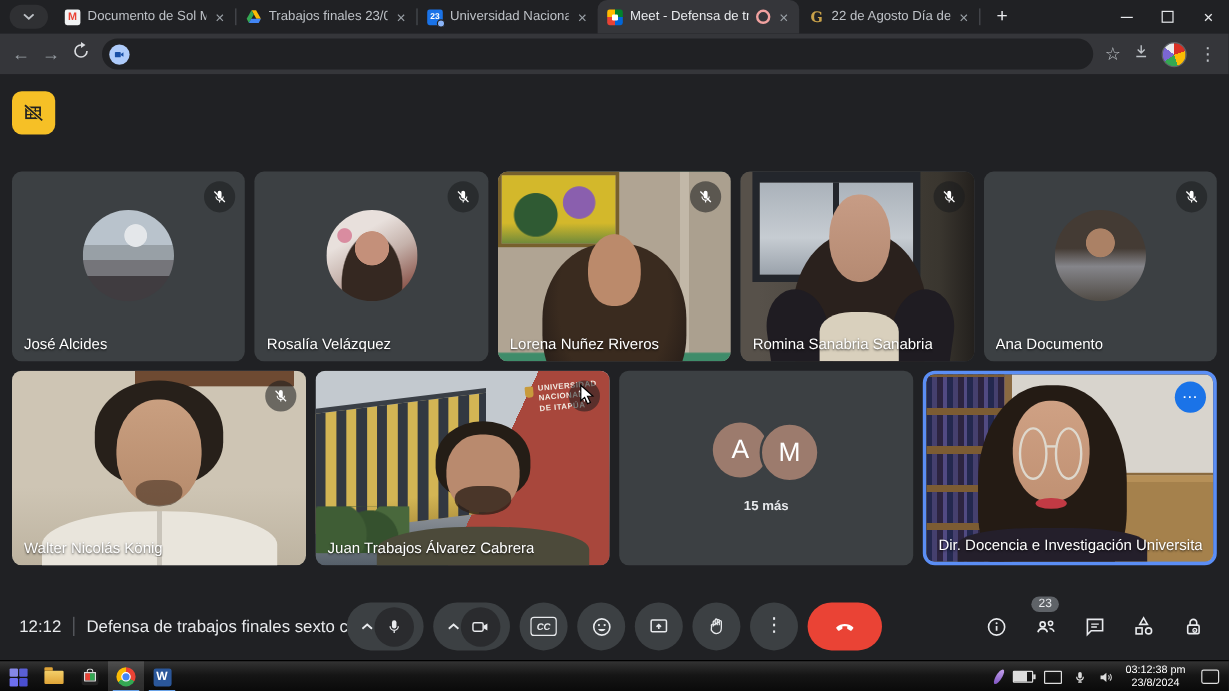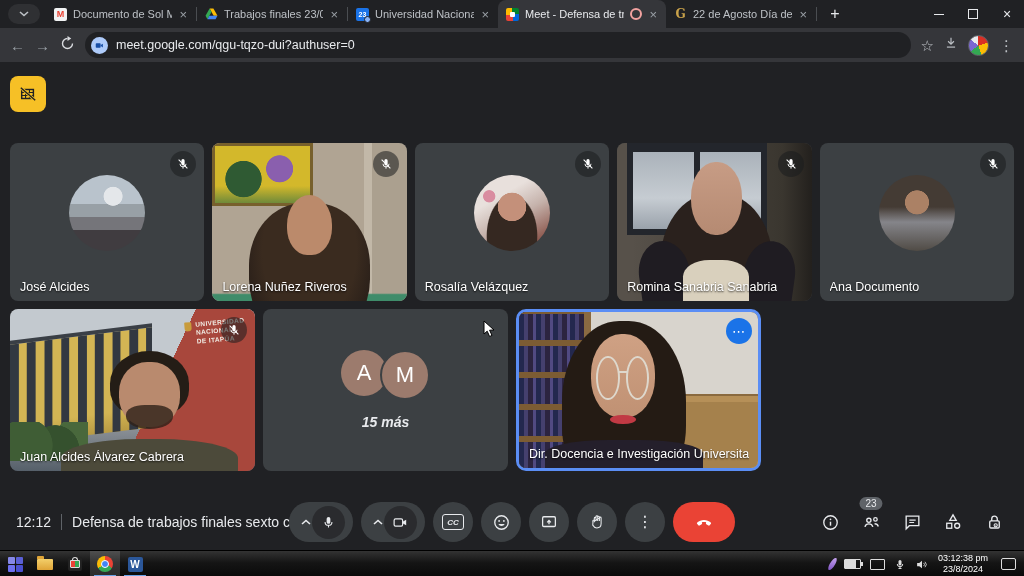--- a/index.html
+++ b/index.html
@@ -82,21 +82,21 @@
   .signtext{color:#f1ece4;font-size:6.5px;font-weight:bold;letter-spacing:.4px;line-height:1.3;text-align:left;}
   .juan-hair{width:32%;height:40%;left:41%;top:26%;background:#241d16;border-radius:50% 50% 40% 40%;}
   .juan-face{width:25%;height:40%;left:44.5%;top:33%;background:#b98a6e;border-radius:46%;}
   .juan-beard{width:19%;height:15%;left:47.5%;top:59%;background:rgba(46,33,24,.8);border-radius:40% 40% 50% 50%;}
   .juan-jacket{width:72%;height:26%;left:21%;bottom:-6%;background:#4c4a3a;border-radius:45% 45% 0 0;}
   
   .ovwrap{position:absolute;inset:0;display:flex;flex-direction:column;align-items:center;justify-content:center;gap:14px;}
   .ovcircles{display:flex;}
   .ovc{width:46px;height:46px;border-radius:50%;background:#9c7b6d;color:#fff;font-size:22px;display:flex;align-items:center;justify-content:center;}
   .ovc.m{margin-left:-7px;border:2px solid #3c4043;}
-  .ovlabel{color:#e8eaed;font-size:14px;font-weight:bold;font-style:italic;}
+  .ovlabel{color:#e8eaed;font-size:11px;font-weight:bold;}
   
   .f-dir{background:linear-gradient(90deg,#6b5334 0 26%,#8a6a42 26% 30%,#d8d4cd 30% 100%);}
   .books{left:0;top:0;width:27%;height:100%;background:repeating-linear-gradient(0deg,rgba(0,0,0,0) 0 26px,#7c5c33 26px 32px),repeating-linear-gradient(90deg,#23284e 0 5px,#45406e 5px 9px,#2c2440 9px 14px,#514a82 14px 17px);}
   .cabinet{right:0;bottom:0;width:34%;height:46%;border-top:2px solid #8a6a3f;background:linear-gradient(180deg,#b69058 0 8%,#a5814c 8%);}
   .dir-hair{width:52%;height:112%;left:18%;top:6%;background:#241b14;border-radius:46% 46% 40% 40%;}
   .dir-face{width:27%;height:54%;left:30%;top:14%;background:linear-gradient(#cfa184,#c09173);border-radius:47%;}
   .lens{position:absolute;width:36%;height:52%;border:2px solid #ded8cd;border-radius:50%;top:26%;box-sizing:border-box;}
   .lens.l{left:9%;} .lens.r{right:9%;}
   .bridge{position:absolute;left:42%;top:44%;width:16%;height:2px;background:#ded8cd;}
   .dir-lips{width:11%;height:6%;left:38%;top:66%;background:#c13a44;border-radius:50%;}
@@ -208,21 +208,20 @@
         <polygon points="12,0 12,8 18,4" fill="#dadce0"></polygon>
       </svg>
   </span>
   <div class="omnibox">
     <span class="sitefav">
       <svg width="9" height="9" viewBox="0 0 24 24">
           <rect x="2" y="6" width="13" height="12" rx="2" fill="#174ea6"></rect>
           <path d="M15.5 10.5 21 7v10l-5.5-3.5z" fill="#174ea6"></path>
         </svg>
     </span>
-    <span class="url">meet.google.com/qgu-tqzo-dui?authuser=0</span>
   </div>
   <span class="tb-ic">☆</span>
   <span>
     <svg width="14" height="14" viewBox="0 0 24 24">
         <path d="M12 3v10M7 9l5 5 5-5" stroke="#bdc1c6" stroke-width="2" fill="none"></path>
         <path d="M5 19h14" stroke="#bdc1c6" stroke-width="2"></path>
       </svg>
   </span>
   <span class="avatar-small"></span>
   <span class="tb-ic">⋮</span>
@@ -247,45 +246,45 @@
         <svg width="14" height="14" viewBox="0 0 24 24">
             <path fill="#fff" d="M12 14.5a2.8 2.8 0 0 0 2.8-2.8V6.3a2.8 2.8 0 1 0-5.6 0v5.4A2.8 2.8 0 0 0 12 14.5z"></path>
             <path fill="none" stroke="#fff" stroke-width="1.6" d="M6.8 11.7a5.2 5.2 0 0 0 10.4 0M12 16.9v3.1"></path>
             <line x1="4.5" y1="4.5" x2="19.5" y2="19.5" stroke="#fff" stroke-width="1.8"></line>
           </svg>
       </div>
       <div class="pname">José Alcides</div>
     </div>
 
     <div class="tile">
+      <div class="avatarc av-rosalia"></div>
+      <div class="micoff">
+        <svg width="14" height="14" viewBox="0 0 24 24">
+            <path fill="#fff" d="M12 14.5a2.8 2.8 0 0 0 2.8-2.8V6.3a2.8 2.8 0 1 0-5.6 0v5.4A2.8 2.8 0 0 0 12 14.5z"></path>
+            <path fill="none" stroke="#fff" stroke-width="1.6" d="M6.8 11.7a5.2 5.2 0 0 0 10.4 0M12 16.9v3.1"></path>
+            <line x1="4.5" y1="4.5" x2="19.5" y2="19.5" stroke="#fff" stroke-width="1.8"></line>
+          </svg>
+      </div>
+      <div class="pname">Rosalía Velázquez</div>
+    </div>
+
+    <div class="tile">
       <div class="feed f-lorena">
         <div class="art painting"></div>
         <div class="art lor-hair"></div>
         <div class="art lor-face"></div>
       </div>
       <div class="micoff">
         <svg width="14" height="14" viewBox="0 0 24 24">
             <path fill="#fff" d="M12 14.5a2.8 2.8 0 0 0 2.8-2.8V6.3a2.8 2.8 0 1 0-5.6 0v5.4A2.8 2.8 0 0 0 12 14.5z"></path>
             <path fill="none" stroke="#fff" stroke-width="1.6" d="M6.8 11.7a5.2 5.2 0 0 0 10.4 0M12 16.9v3.1"></path>
             <line x1="4.5" y1="4.5" x2="19.5" y2="19.5" stroke="#fff" stroke-width="1.8"></line>
           </svg>
       </div>
       <div class="pname">Lorena Nuñez Riveros</div>
-    </div>
-
-    <div class="tile">
-      <div class="avatarc av-rosalia"></div>
-      <div class="micoff">
-        <svg width="14" height="14" viewBox="0 0 24 24">
-            <path fill="#fff" d="M12 14.5a2.8 2.8 0 0 0 2.8-2.8V6.3a2.8 2.8 0 1 0-5.6 0v5.4A2.8 2.8 0 0 0 12 14.5z"></path>
-            <path fill="none" stroke="#fff" stroke-width="1.6" d="M6.8 11.7a5.2 5.2 0 0 0 10.4 0M12 16.9v3.1"></path>
-            <line x1="4.5" y1="4.5" x2="19.5" y2="19.5" stroke="#fff" stroke-width="1.8"></line>
-          </svg>
-      </div>
-      <div class="pname">Rosalía Velázquez</div>
     </div>
 
     <div class="tile">
       <div class="feed f-romina">
         <div class="art window"></div>
         <div class="art rom-hair"></div>
         <div class="art rom-face"></div>
         <div class="art rom-jacket l"></div>
         <div class="art rom-jacket r"></div>
         <div class="art rom-sweater"></div>
@@ -308,20 +307,36 @@
             <path fill="none" stroke="#fff" stroke-width="1.6" d="M6.8 11.7a5.2 5.2 0 0 0 10.4 0M12 16.9v3.1"></path>
             <line x1="4.5" y1="4.5" x2="19.5" y2="19.5" stroke="#fff" stroke-width="1.8"></line>
           </svg>
       </div>
       <div class="pname">Ana Documento</div>
     </div>
   </div>
 
   <div class="grid2">
 
+    <div class="tile">
+      <div class="feed f-walter">
+        <div class="art wal-hair"></div>
+        <div class="art wal-face"></div>
+        <div class="art wal-beard"></div>
+        <div class="art wal-shirt"></div>
+      </div>
+      <div class="micoff">
+        <svg width="14" height="14" viewBox="0 0 24 24">
+            <path fill="#fff" d="M12 14.5a2.8 2.8 0 0 0 2.8-2.8V6.3a2.8 2.8 0 1 0-5.6 0v5.4A2.8 2.8 0 0 0 12 14.5z"></path>
+            <path fill="none" stroke="#fff" stroke-width="1.6" d="M6.8 11.7a5.2 5.2 0 0 0 10.4 0M12 16.9v3.1"></path>
+            <line x1="4.5" y1="4.5" x2="19.5" y2="19.5" stroke="#fff" stroke-width="1.8"></line>
+          </svg>
+      </div>
+      <div class="pname">Walter Nicolás König</div>
+    </div>
 
     <div class="tile">
       <div class="feed f-juan">
         <div class="art building"></div>
         <div class="art bushes"></div>
         <div class="art sign">
           <div class="shield"></div>
           <div class="signtext">
             <div>UNIVERSIDAD</div>
             <div>NACIONAL</div>
@@ -333,21 +348,21 @@
         <div class="art juan-beard"></div>
         <div class="art juan-jacket"></div>
       </div>
       <div class="micoff">
         <svg width="14" height="14" viewBox="0 0 24 24">
             <path fill="#fff" d="M12 14.5a2.8 2.8 0 0 0 2.8-2.8V6.3a2.8 2.8 0 1 0-5.6 0v5.4A2.8 2.8 0 0 0 12 14.5z"></path>
             <path fill="none" stroke="#fff" stroke-width="1.6" d="M6.8 11.7a5.2 5.2 0 0 0 10.4 0M12 16.9v3.1"></path>
             <line x1="4.5" y1="4.5" x2="19.5" y2="19.5" stroke="#fff" stroke-width="1.8"></line>
           </svg>
       </div>
-      <div class="pname">Juan Alcides Álvarez Cabrera</div>
+      <div class="pname">Juan Trabajos Álvarez Cabrera</div>
     </div>
 
     <div class="tile">
       <div class="ovwrap">
         <div class="ovcircles">
           <div class="ovc">A</div>
           <div class="ovc m">M</div>
         </div>
         <div class="ovlabel">15 más</div>
       </div>

